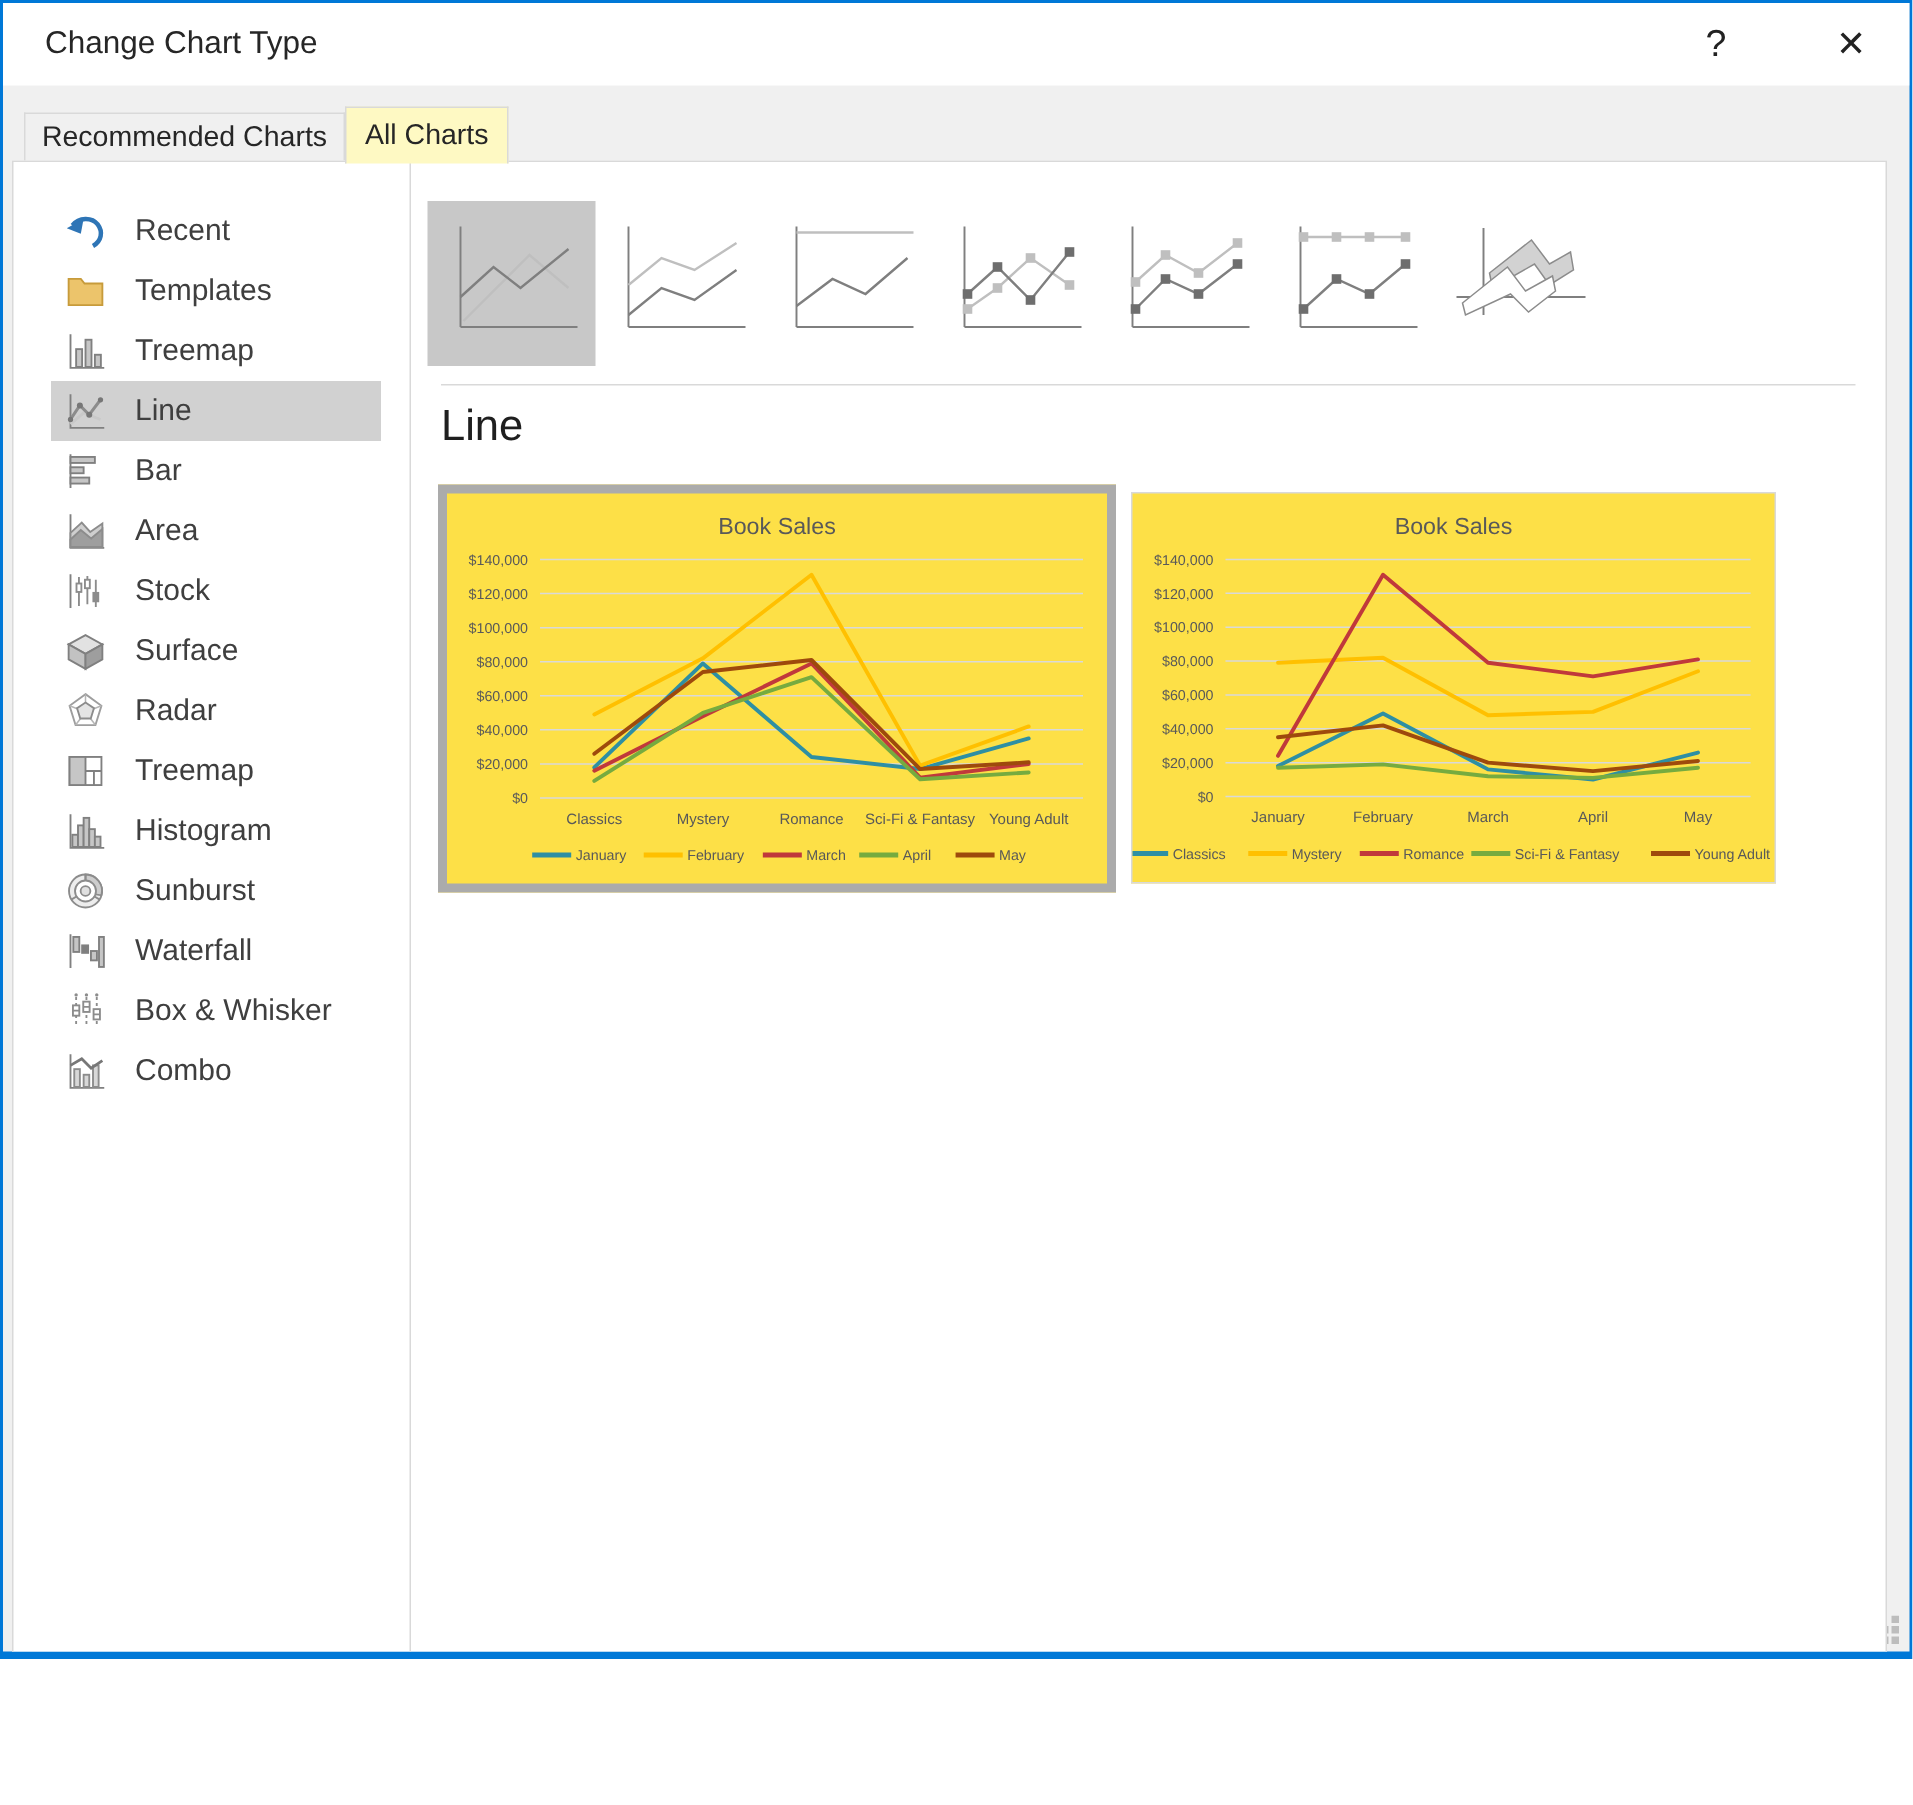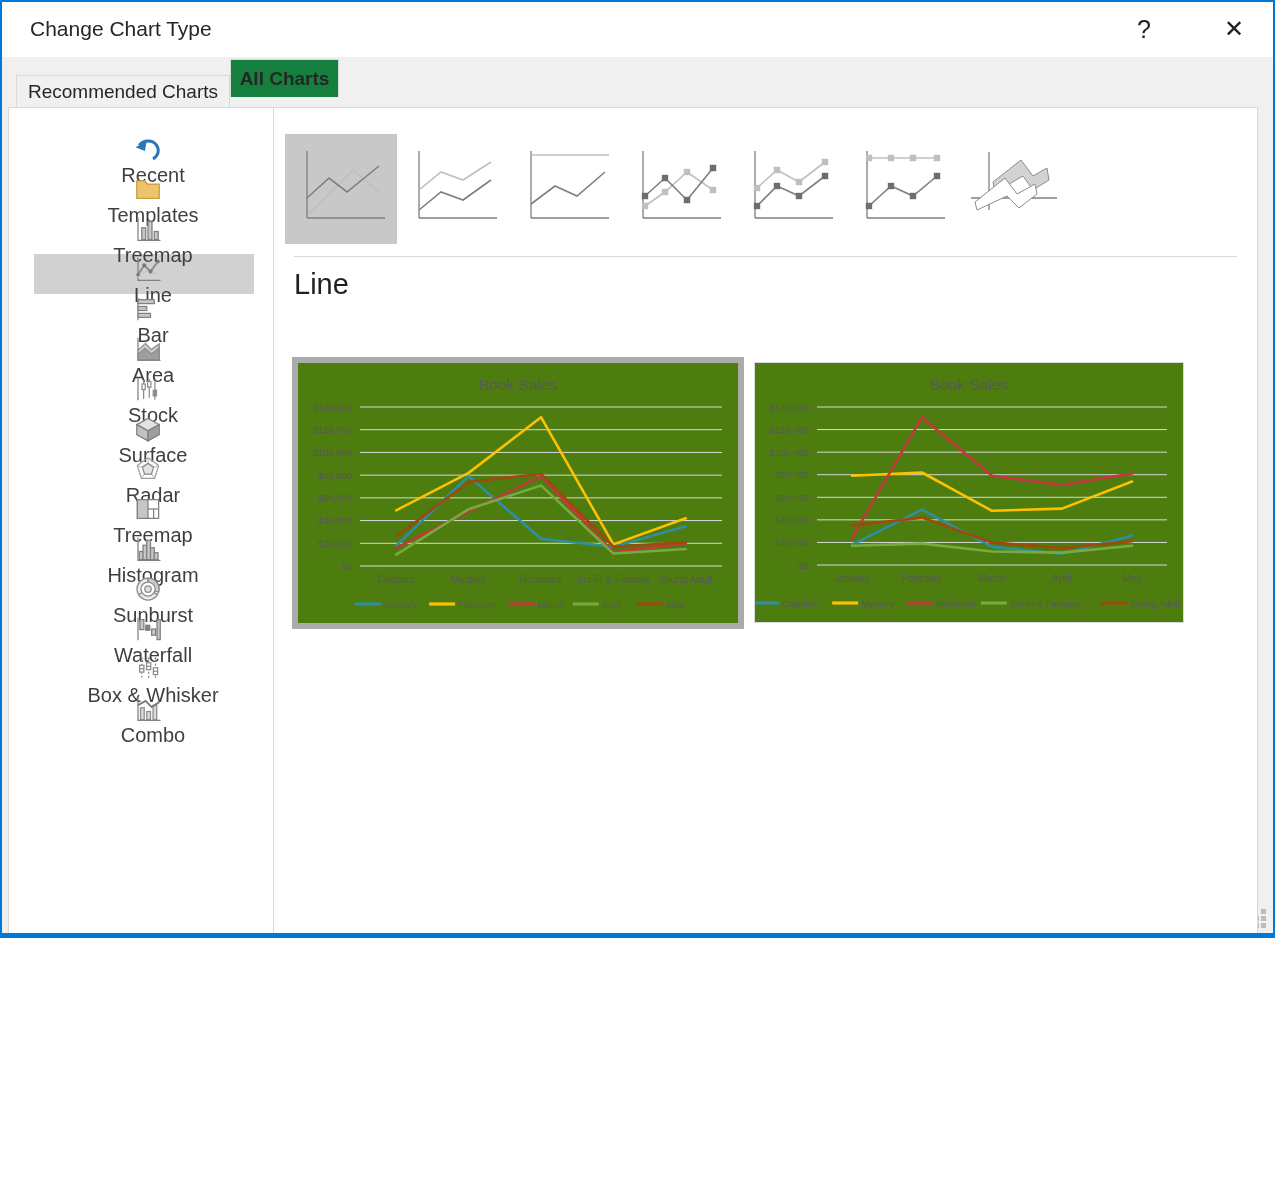--- a/index.html
+++ b/index.html
@@ -1,44 +1,44 @@
 <!DOCTYPE html>
 <html><head>
 <meta charset="utf-8">
 <style>
   html,body{margin:0;padding:0;background:#fff;}
   *{box-sizing:border-box;}
   .dialog{
-    position:relative;width:1275px;height:938px;
+    position:relative;width:1275px;height:1106px;
     border:2px solid #0078D7;border-bottom-width:5px;
     background:#f0f0f0;overflow:hidden;
     font-family:"Liberation Sans","DejaVu Sans",sans-serif;
     -webkit-font-smoothing:antialiased;
   }
   .titlebar{position:absolute;left:0;top:0;right:0;height:55px;background:#fff;}
   .title{position:absolute;left:28px;top:15px;font-size:21px;color:#262626;}
   .tb-btn{position:absolute;top:10px;width:34px;height:34px;display:flex;align-items:center;justify-content:center;color:#222;cursor:default;}
   .help-btn{right:112px;font-size:25px;}
   .close-btn{right:22px;font-size:24px;}
   .tab{position:absolute;top:73px;height:33px;z-index:2;display:flex;align-items:center;justify-content:center;
        font-size:19px;color:#262626;background:#f0f0f0;border:1px solid #d9d9d9;border-bottom:none;}
-  .tab.active{top:57px;height:38px;background:#15803d;z-index:4;font-weight:bold;}
+  .tab.active{top:69px;height:38px;background:#fef9c3;z-index:4;}
   .panel{position:absolute;left:6px;top:105px;width:1250px;height:1018px;background:#fff;border:1px solid #d9d9d9;z-index:3;}
   .sidebar{position:absolute;left:0;top:0;bottom:0;width:265px;border-right:1px solid #d9d9d9;padding-top:26px;}
-  .side-item{height:40px;width:220px;margin-left:25px;display:flex;align-items:center;cursor:default;flex-direction:column;}
+  .side-item{height:40px;width:220px;margin-left:25px;display:flex;align-items:center;cursor:default;}
   .side-item.selected{background:#d1d1d1;}
   .side-icon{width:30px;height:30px;margin-left:8px;flex:none;}
   .side-label{margin-left:18px;font-size:20px;color:#3f3f3f;white-space:nowrap;}
   .content{position:absolute;left:266px;top:0;right:0;bottom:0;}
   .thumbrow{position:absolute;left:10px;top:26px;display:flex;}
   .thumb{width:112px;height:110px;display:flex;align-items:center;justify-content:center;cursor:default;}
   .thumb.selected{background:#c8c8c8;}
   .subdivider{position:absolute;left:19px;right:20px;top:148px;border-top:1px solid #d9d9d9;}
   .heading{position:absolute;left:19px;top:160px;font-size:29px;color:#1f1f1f;}
-  .preview{position:absolute;background:#4d7c0f;margin-top:34px;}
+  .preview{position:absolute;background:#fde047;}
   .preview.sel{left:17px;top:215px;width:452px;height:272px;border:6px solid #ababab;}
   .preview.alt{left:479px;top:220px;width:430px;height:261px;border:1px solid #d9d9d9;}
   .btn{position:absolute;top:1132px;height:48px;font-size:24px;color:#1a1a1a;display:flex;align-items:center;justify-content:center;
        font-family:"Liberation Sans","DejaVu Sans",sans-serif;cursor:default;}
   .btn-ok{left:966px;width:137px;background:#e5f1fb;border:2px solid #0078D7;}
   .btn-cancel{left:1120px;width:139px;background:#84cc16;border:4px solid #1d4ed8;}
   .cursor{position:absolute;left:1066px;top:1141px;z-index:9;}
   .grip{position:absolute;right:5px;bottom:3px;}
   svg text{font-family:"Liberation Sans","DejaVu Sans",sans-serif;}
 </style>

